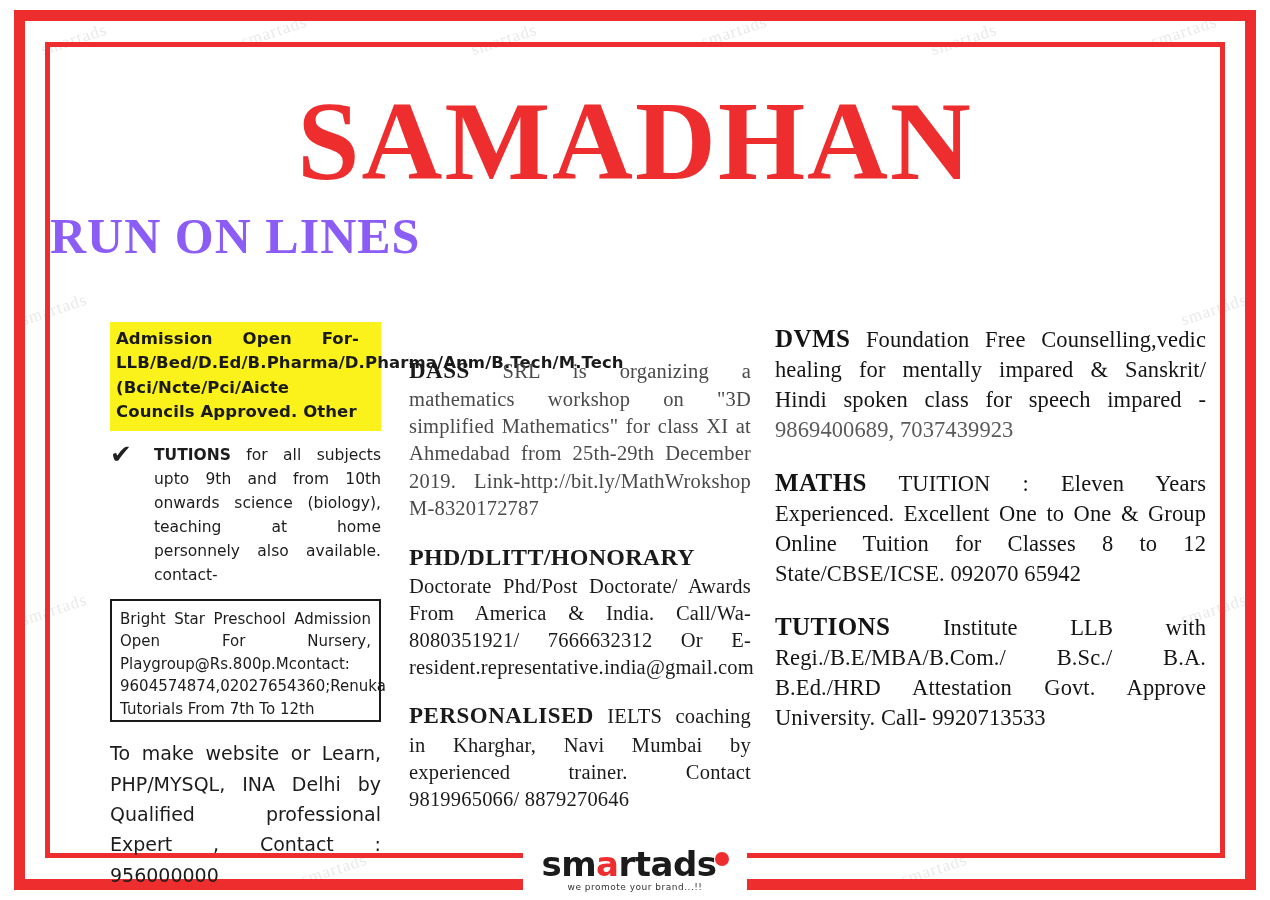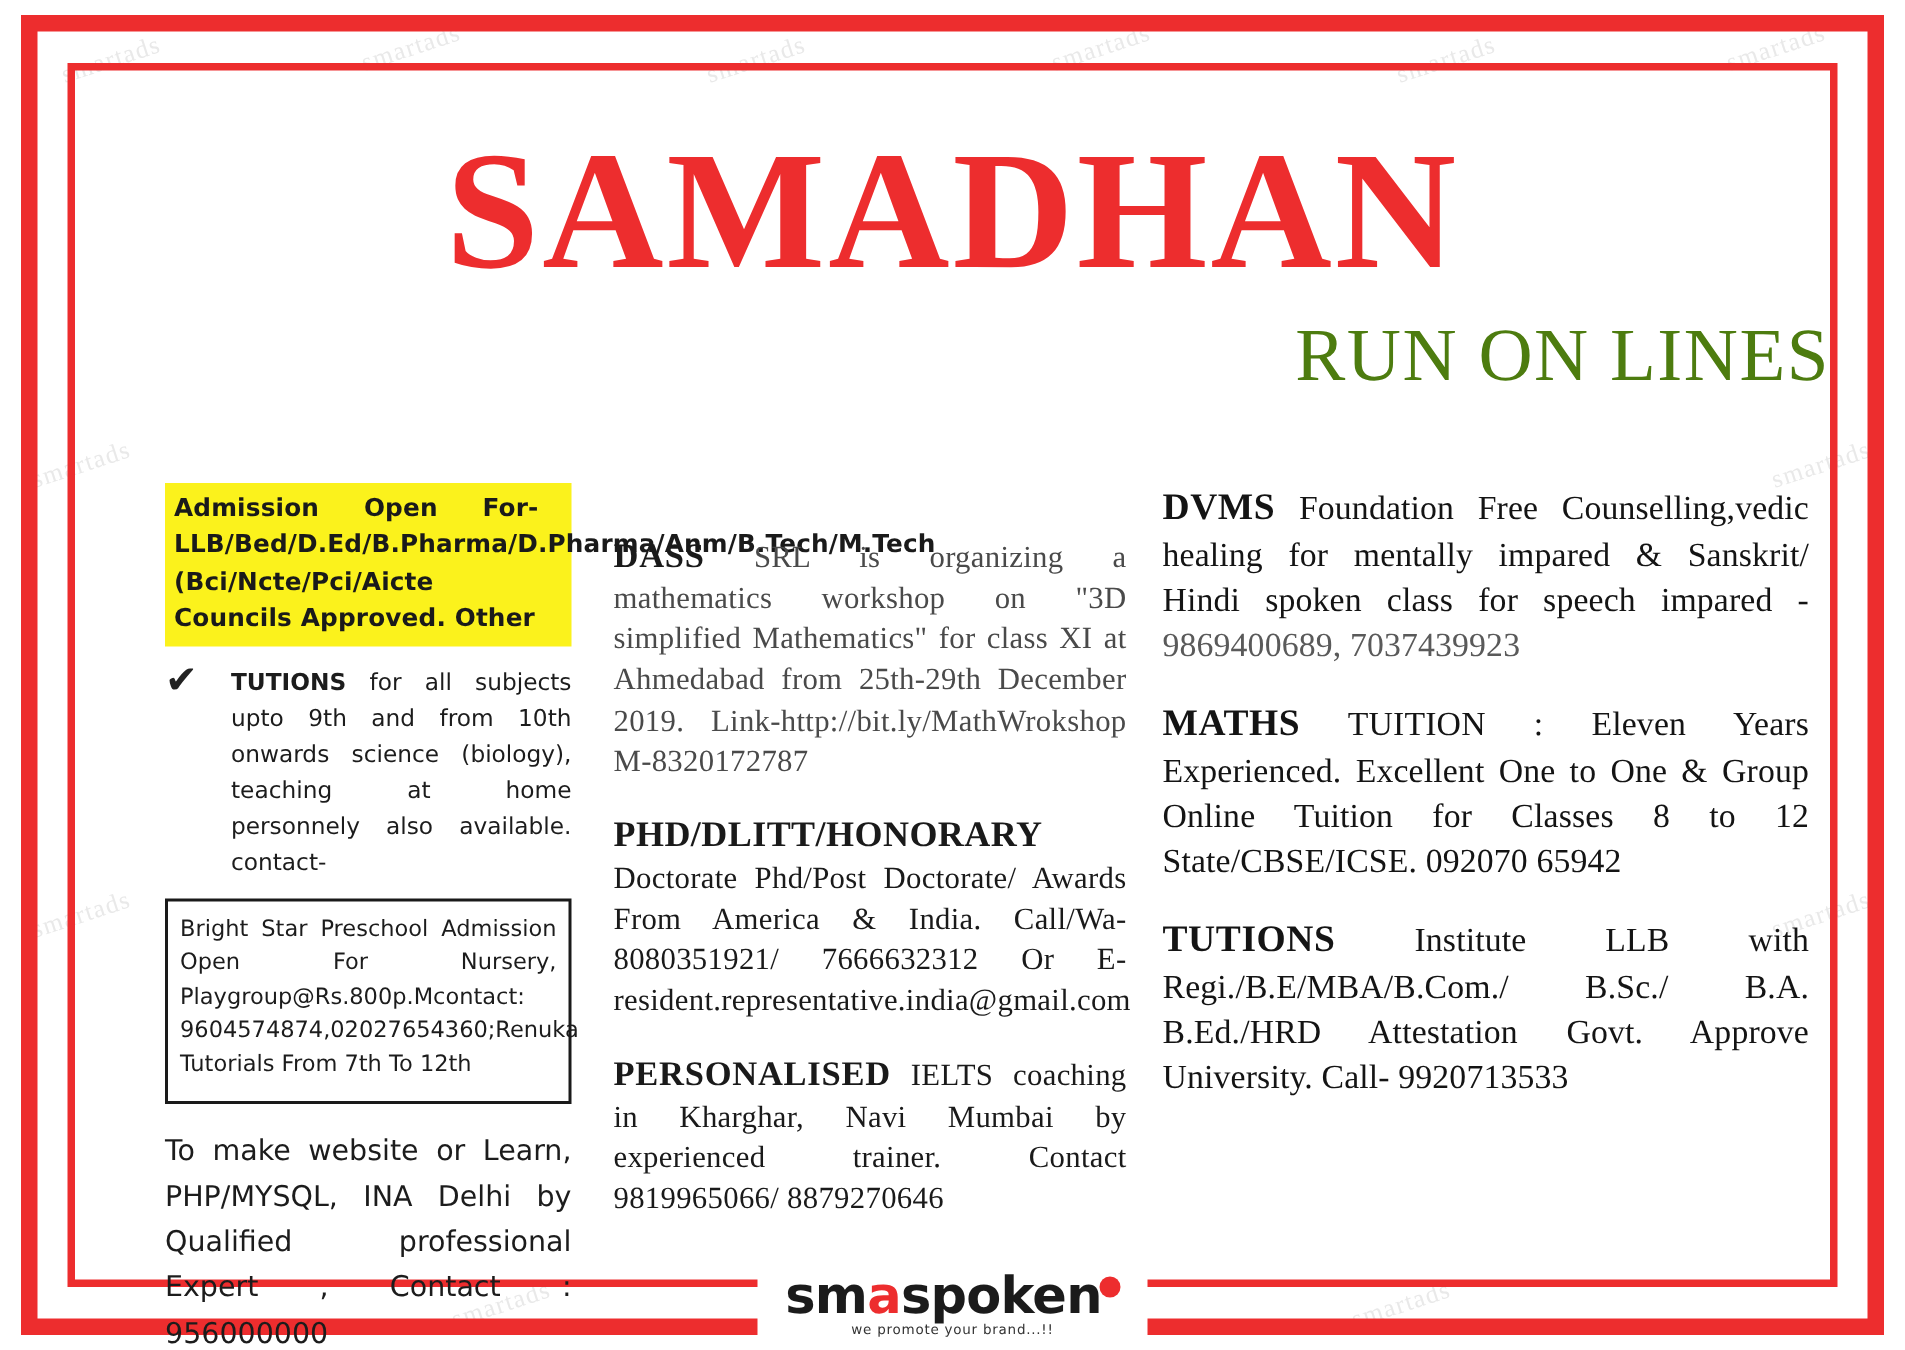--- a/index.html
+++ b/index.html
@@ -77,24 +77,24 @@
     text-align: center;
     color: #ed2d2e;
     font-family: "Liberation Serif", serif;
     font-weight: bold;
     font-size: 112px;
     line-height: 1.0;
     letter-spacing: 2px;
     margin-top: 38px;
   }
   .subtitle {
-    text-align: right;
-    color: #4d7c0f;
+    text-align: left;
+    color: #8b5cf6;
     font-family: "Liberation Serif", serif;
-    font-weight: normal;
+    font-weight: bold;
     font-size: 50px;
     letter-spacing: 1px;
     margin-top: 10px;
   }
 
   .columns {
     position: absolute;
     top: 275px;
     left: 0;
     width: 1170px;
@@ -143,21 +143,21 @@
     color: #222;
     font-size: 26px;
     line-height: 22px;
     font-weight: bold;
   }
   .ad-tutions b { font-weight: bold; }
 
   .ad-boxed {
     margin-top: 12px;
     border: 2px solid #1a1a1a;
-    padding: 7px 8px 14px 8px;
+    padding: 7px 8px 0 8px;
     font-family: "DejaVu Sans", sans-serif;
     font-size: 15px;
     line-height: 1.5;
     color: #1c1c1c;
     text-align: justify;
   }
 
   .ad-website {
     margin-top: 16px;
     font-family: "DejaVu Sans", sans-serif;
@@ -342,18 +342,18 @@
           <span class="head">TUTIONS</span>
           <span>Institute LLB with Regi./B.E/MBA/B.Com./ B.Sc./ B.A. B.Ed./HRD Attestation Govt. Approve University.  Call-  9920713533</span>
         </div>
       </div>
 
     </div>
   </div>
 
   <div class="logo-wrap">
     <div class="logo-box">
-      <div class="logo-main"><span>sm</span><span class="dot">a</span><span>spoken</span><span class="logo-ball"></span></div>
+      <div class="logo-main"><span>sm</span><span class="dot">a</span><span>rtads</span><span class="logo-ball"></span></div>
       <div class="logo-sub">we promote your brand...!!</div>
     </div>
   </div>
 
 </div>
 
 </body></html>

